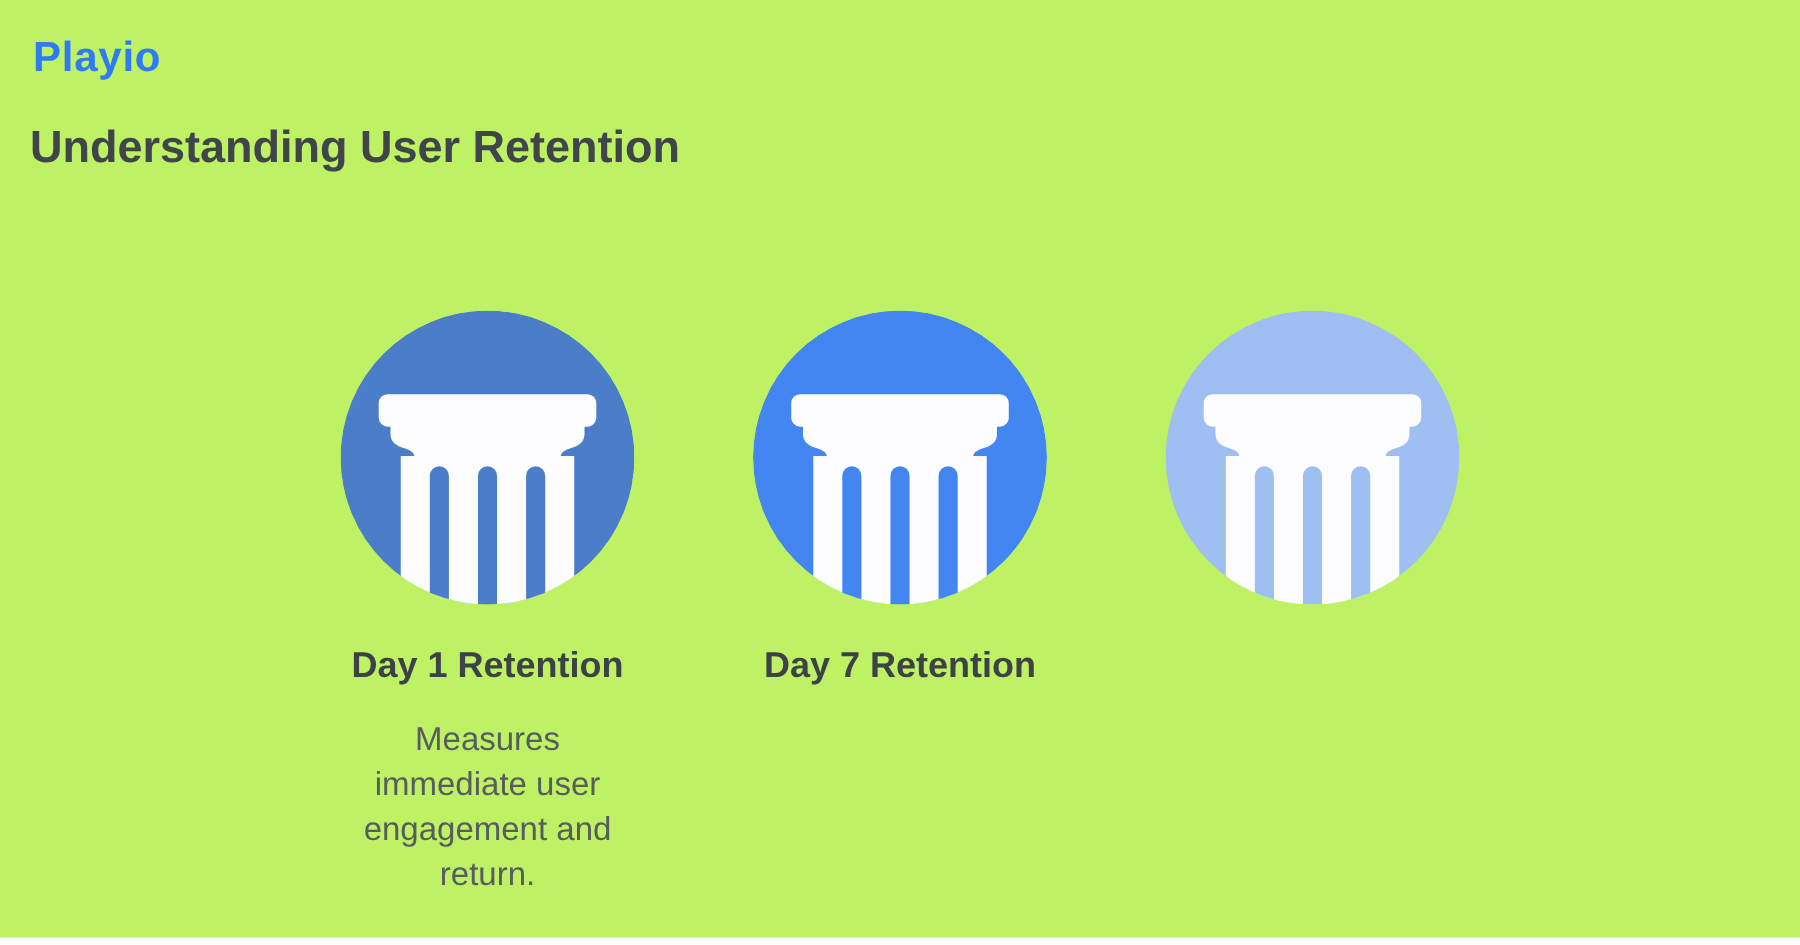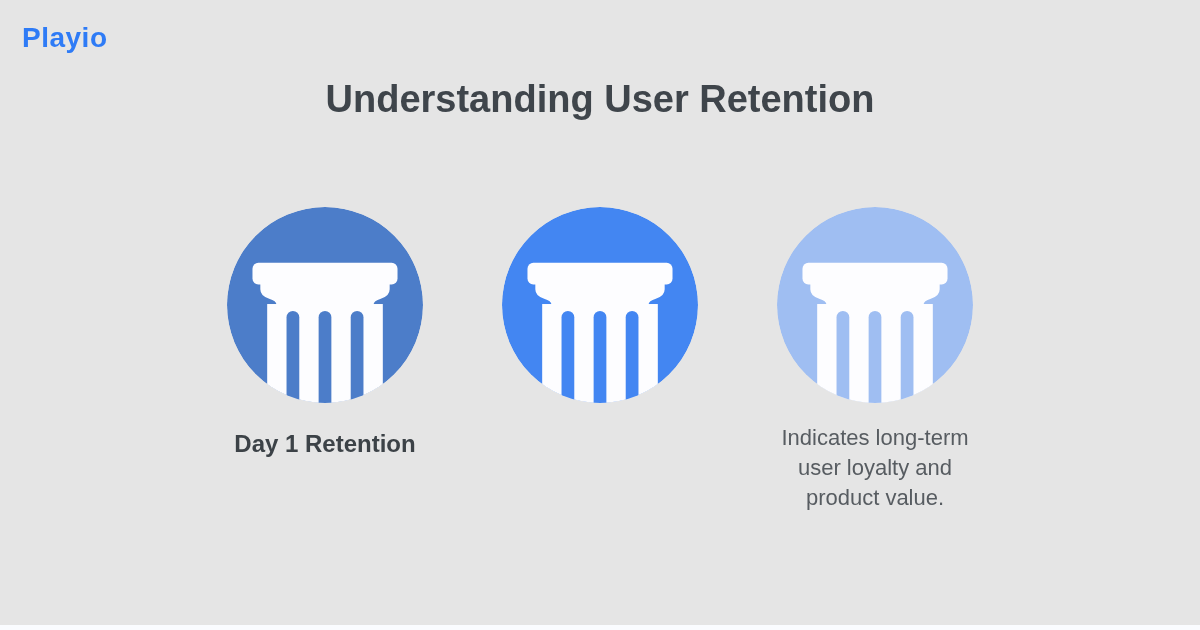--- a/index.html
+++ b/index.html
@@ -1,40 +1,41 @@
 <!DOCTYPE html>
 <html><head>
 <meta charset="utf-8">
 <style>
   html,body { margin:0; padding:0; }
   body { font-family: "Liberation Sans", sans-serif; }
   .canvas {
     position: relative;
     width: 1200px;
     height: 630px;
-    background: #e5e5e5;
+    background: #bef264;
     overflow: hidden;
   }
   .logo {
     position: absolute;
     left: 22px;
     top: 22px;
     font-size: 28px;
     font-weight: 700;
     letter-spacing: 0.5px;
     color: #2e7bf6;
   }
   .title {
     margin: 0;
     padding-top: 77px;
-    text-align: center;
-    font-size: 38px;
+    text-align: left;
+    font-size: 30px;
     line-height: 44px;
     font-weight: 700;
     color: #3f454b;
+    padding-left: 20px;
   }
   .columns {
     display: flex;
     justify-content: center;
     margin-top: 86px;
   }
   .column {
     width: 275px;
     display: flex;
     flex-direction: column;
@@ -96,20 +97,21 @@
             <rect x="41" y="99" width="118" height="101"></rect>
           </g>
           <g fill="#4c7dc9">
             <rect x="60.75" y="106" width="13" height="100" rx="6.5"></rect>
             <rect x="93.5" y="106" width="13" height="100" rx="6.5"></rect>
             <rect x="126.25" y="106" width="13" height="100" rx="6.5"></rect>
           </g>
         </g>
       </svg>
       <div class="col-heading">Day 1 Retention</div>
+      <div class="col-description">Measures immediate user engagement and return.</div>
     </div>
 
     <div class="column">
       <svg class="circle-icon" viewBox="0 0 200 200">
         <defs>
             <clipPath id="clip1">
               <circle cx="100" cy="100" r="100"></circle>
             </clipPath>
           </defs>
         <g clip-path="url(#clip1)">
@@ -119,20 +121,21 @@
             <path d="M 34 78 H 166 V 84 Q 166 91 157 93.5 Q 149.5 95.5 149.5 100 H 50.5 Q 50.5 95.5 43 93.5 Q 34 91 34 84 Z"></path>
             <rect x="41" y="99" width="118" height="101"></rect>
           </g>
           <g fill="#4386f2">
             <rect x="60.75" y="106" width="13" height="100" rx="6.5"></rect>
             <rect x="93.5" y="106" width="13" height="100" rx="6.5"></rect>
             <rect x="126.25" y="106" width="13" height="100" rx="6.5"></rect>
           </g>
         </g>
       </svg>
+      <div class="col-heading">Day 7 Retention</div>
     </div>
 
     <div class="column">
       <svg class="circle-icon" viewBox="0 0 200 200">
         <defs>
             <clipPath id="clip2">
               <circle cx="100" cy="100" r="100"></circle>
             </clipPath>
           </defs>
         <g clip-path="url(#clip2)">
@@ -142,19 +145,18 @@
             <path d="M 34 78 H 166 V 84 Q 166 91 157 93.5 Q 149.5 95.5 149.5 100 H 50.5 Q 50.5 95.5 43 93.5 Q 34 91 34 84 Z"></path>
             <rect x="41" y="99" width="118" height="101"></rect>
           </g>
           <g fill="#9fbef2">
             <rect x="60.75" y="106" width="13" height="100" rx="6.5"></rect>
             <rect x="93.5" y="106" width="13" height="100" rx="6.5"></rect>
             <rect x="126.25" y="106" width="13" height="100" rx="6.5"></rect>
           </g>
         </g>
       </svg>
-      <div class="col-description">Indicates long-term user loyalty and product value.</div>
     </div>
 
   </div>
 
   <div class="bottom-strip"></div>
 </div>
 
 </body></html>

